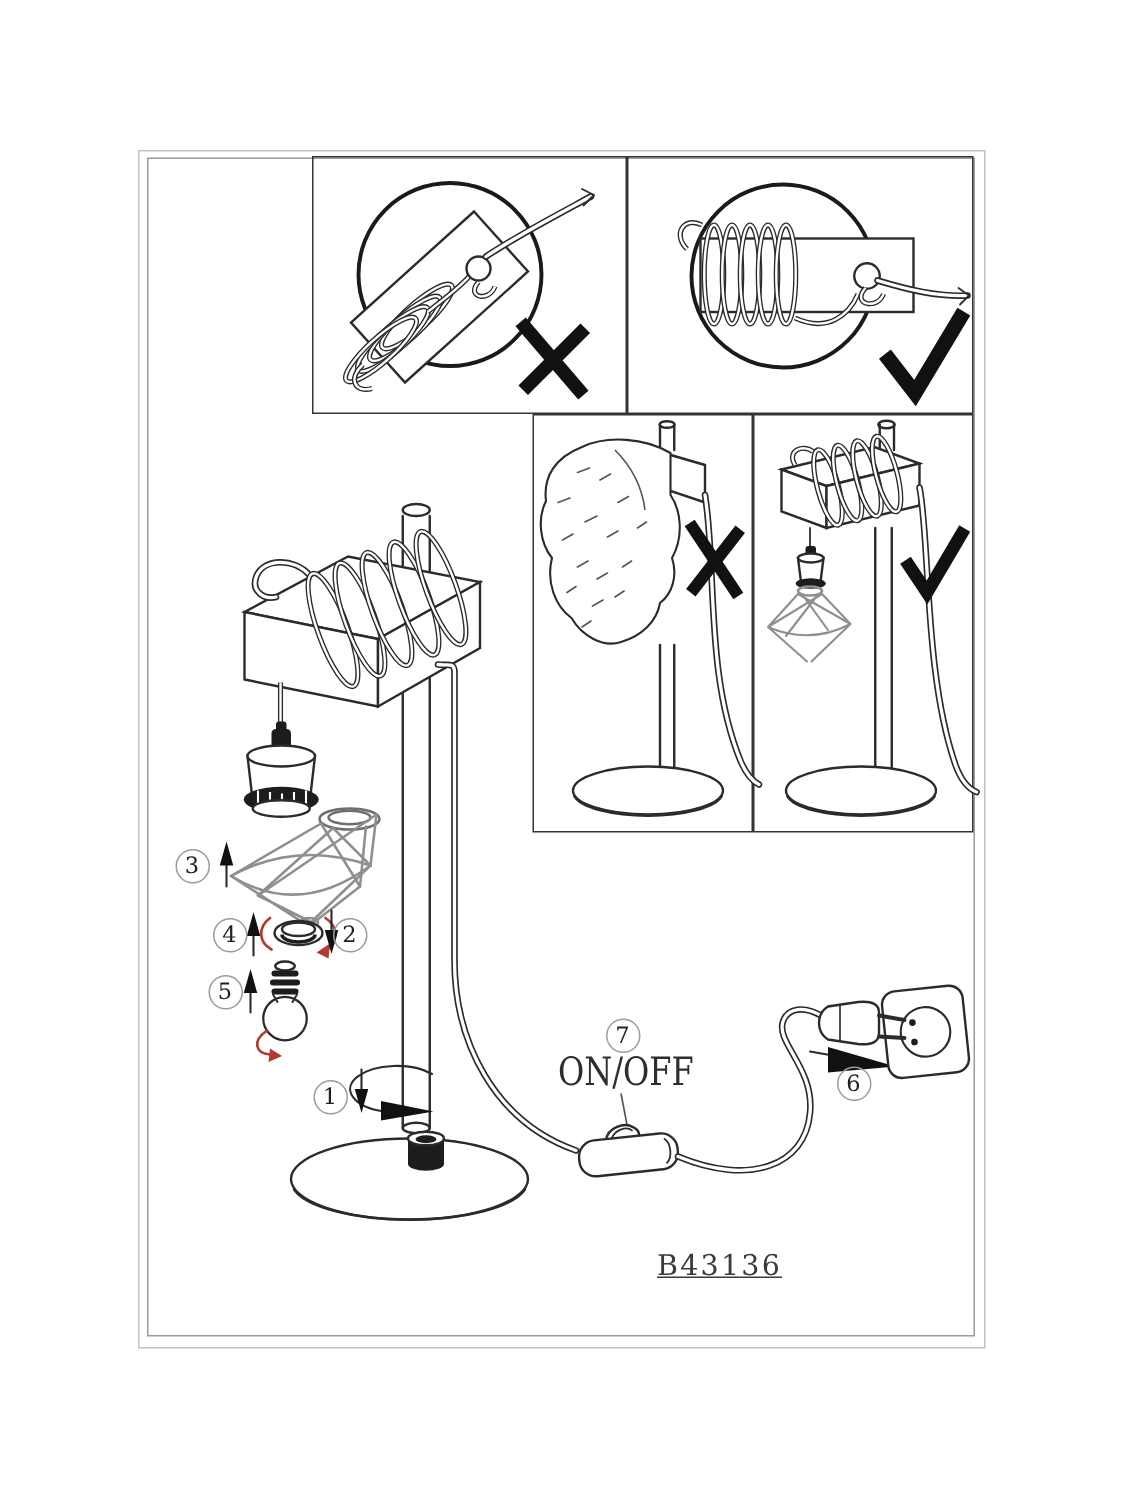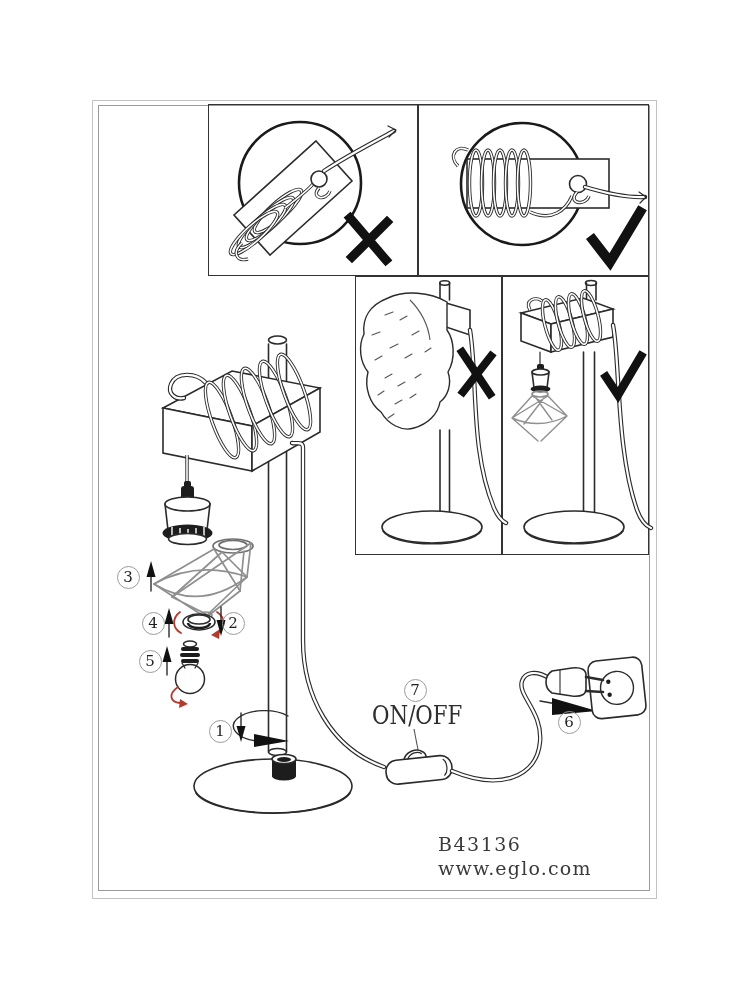--- a/index.html
+++ b/index.html
@@ -13,21 +13,21 @@
   .panel-a{left:208px;top:104px;width:210px;height:172px;}
   .panel-b{left:418px;top:104px;width:231px;height:172px;}
   .panel-c{left:355px;top:276px;width:147px;height:279px;}
   .panel-d{left:502px;top:276px;width:147px;height:279px;}
   svg.art{position:absolute;left:0;top:0;}
   .step-badge{position:absolute;width:23px;height:23px;border:1.3px solid #9c9c9c;border-radius:50%;
               box-sizing:border-box;display:flex;align-items:center;justify-content:center;
               font-size:15px;color:#1f1f1f;background:transparent;line-height:1;}
   .onoff{position:absolute;left:363px;top:700px;width:100px;text-align:center;
          font-size:26px;color:#2e2e2e;transform:scaleX(0.82);letter-spacing:0px;}
-  .code{position:absolute;left:438px;top:833px;font-size:19px;color:#3a3a3a;letter-spacing:1.5px;}
+  .code{position:absolute;left:438px;top:833px;font-size:19px;color:#3a3a3a;letter-spacing:1.5px;text-decoration:underline;}
   .site{position:absolute;left:438px;top:857px;font-size:19px;color:#3a3a3a;letter-spacing:1.2px;}
   .ln{stroke:#2b2b2b;stroke-width:1.6;fill:none;stroke-linecap:round;}
   .lnf{stroke:#2b2b2b;stroke-width:1.6;fill:#ffffff;}
   .thick{stroke:#1a1a1a;stroke-width:2.6;fill:none;}
   .cblo{stroke:#2b2b2b;stroke-width:4.4;fill:none;stroke-linecap:round;}
   .cbli{stroke:#ffffff;stroke-width:2.2;fill:none;stroke-linecap:round;}
   .coilo{stroke:#2b2b2b;stroke-width:3.4;fill:none;}
   .coili{stroke:#ffffff;stroke-width:1.6;fill:none;}
   .wire{stroke:#8f8f8f;stroke-width:1.7;fill:none;stroke-linecap:round;}
   .mark{stroke:#111;fill:none;stroke-linecap:square;}
@@ -314,15 +314,14 @@
   <span class="step-badge" style="left:116.5px;top:565.5px;">3</span>
   <span class="step-badge" style="left:141.5px;top:611.5px;">4</span>
   <span class="step-badge" style="left:221.5px;top:611.5px;">2</span>
   <span class="step-badge" style="left:138.5px;top:649.5px;">5</span>
   <span class="step-badge" style="left:208.5px;top:719.5px;">1</span>
   <span class="step-badge" style="left:403.5px;top:678.5px;">7</span>
   <span class="step-badge" style="left:557.5px;top:710.5px;">6</span>
 
   <div class="onoff">ON/OFF</div>
   <div class="code">B43136</div>
-  <div class="site">www.eglo.com</div>
 
 </div>
 
 </body></html>

